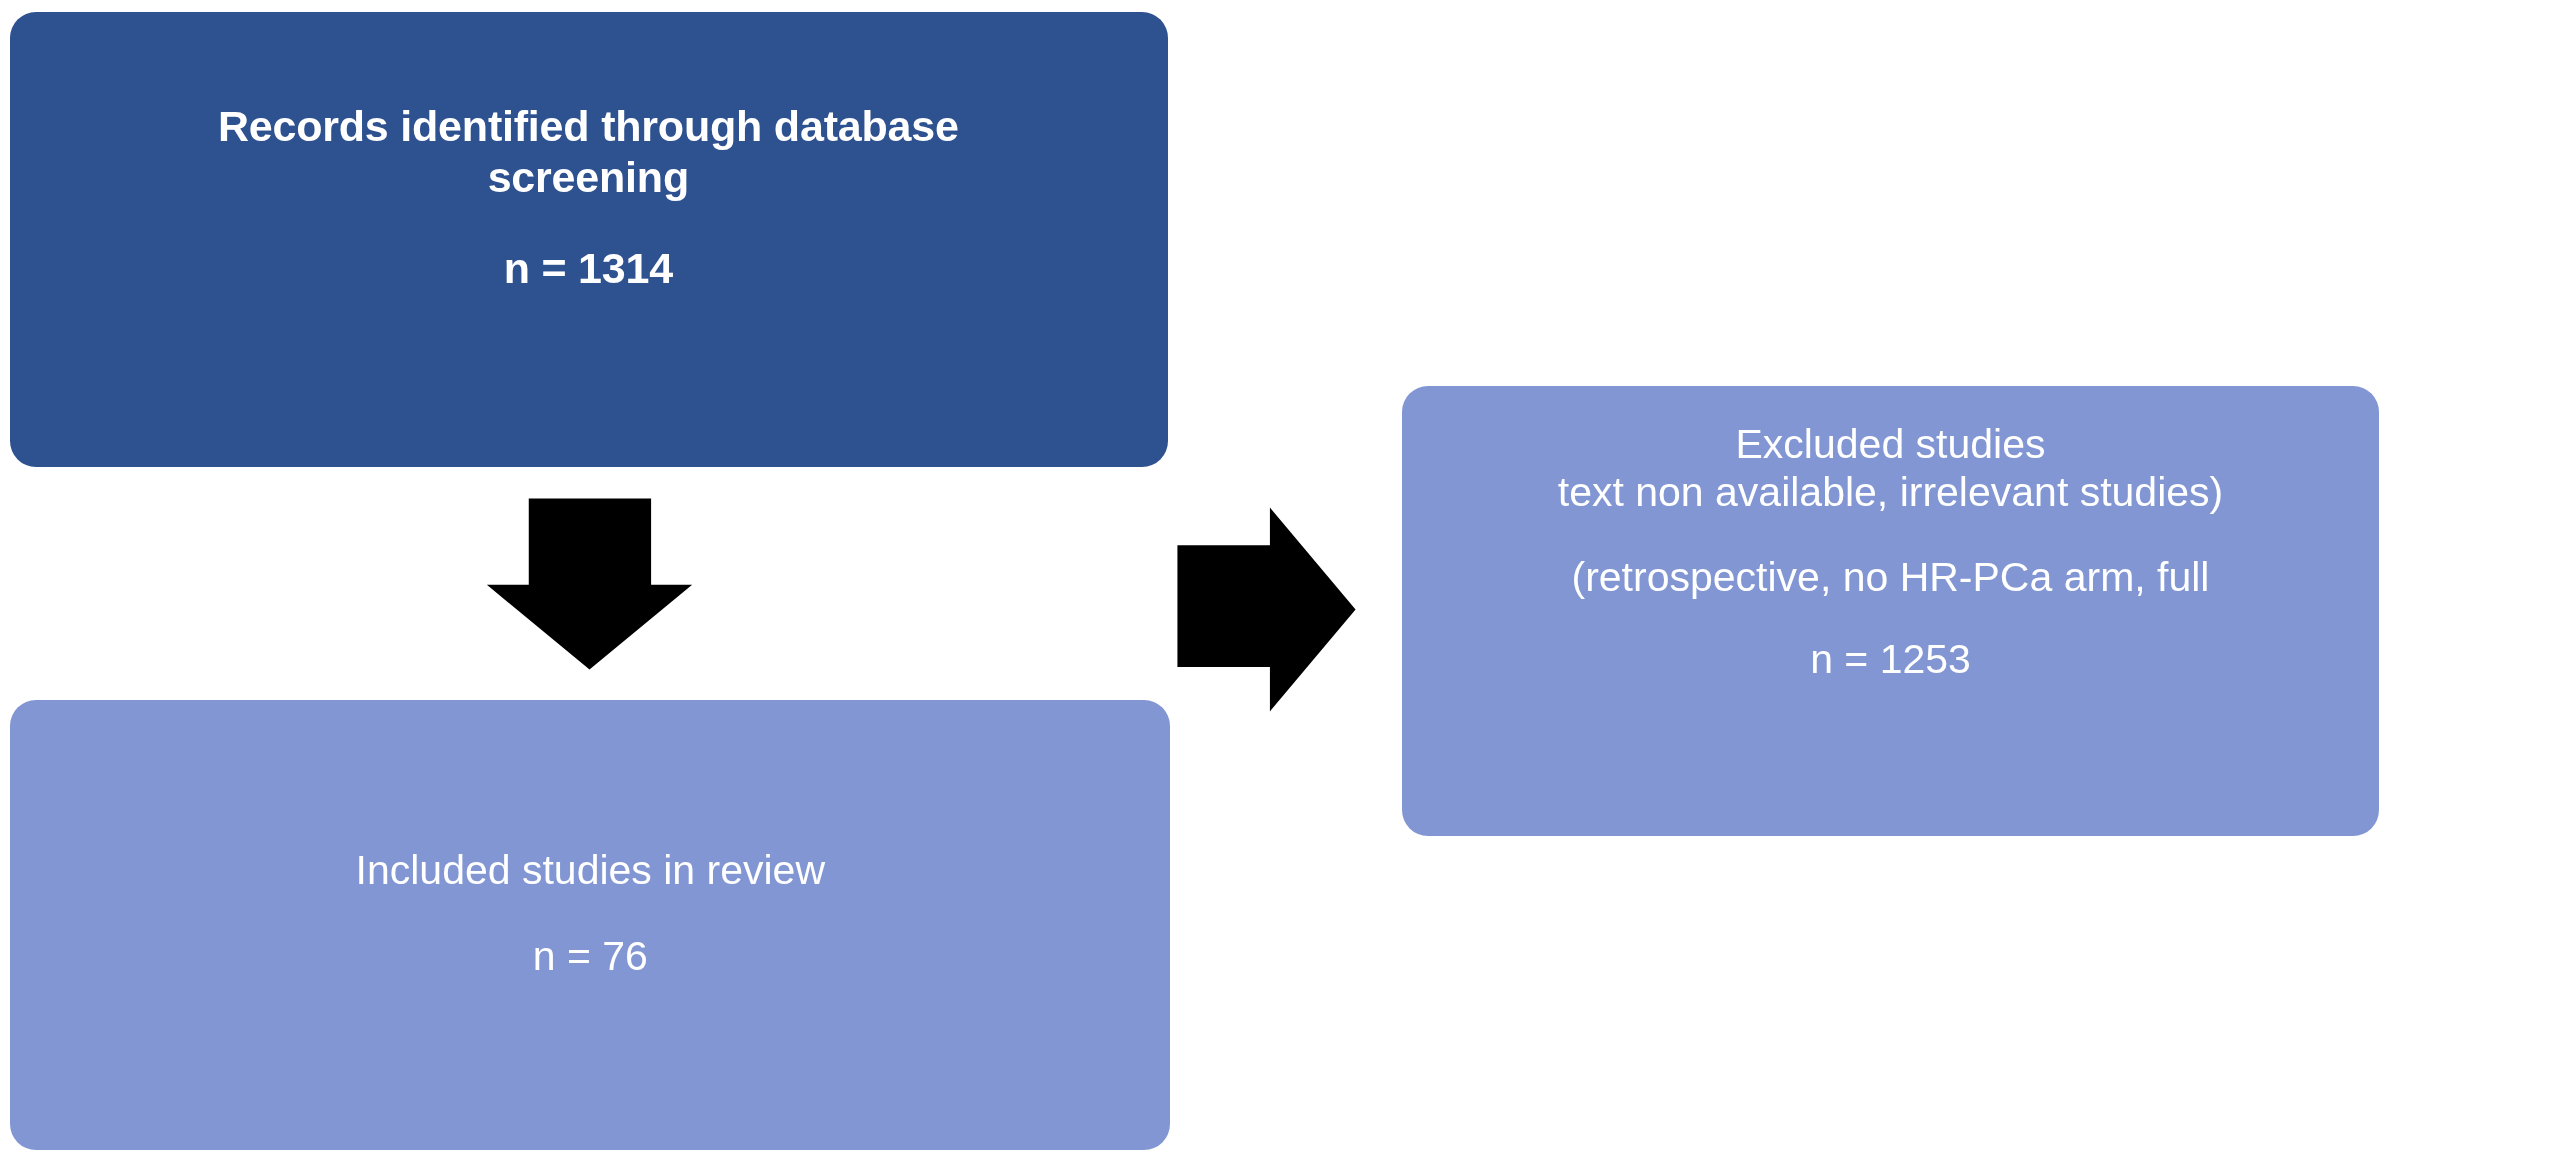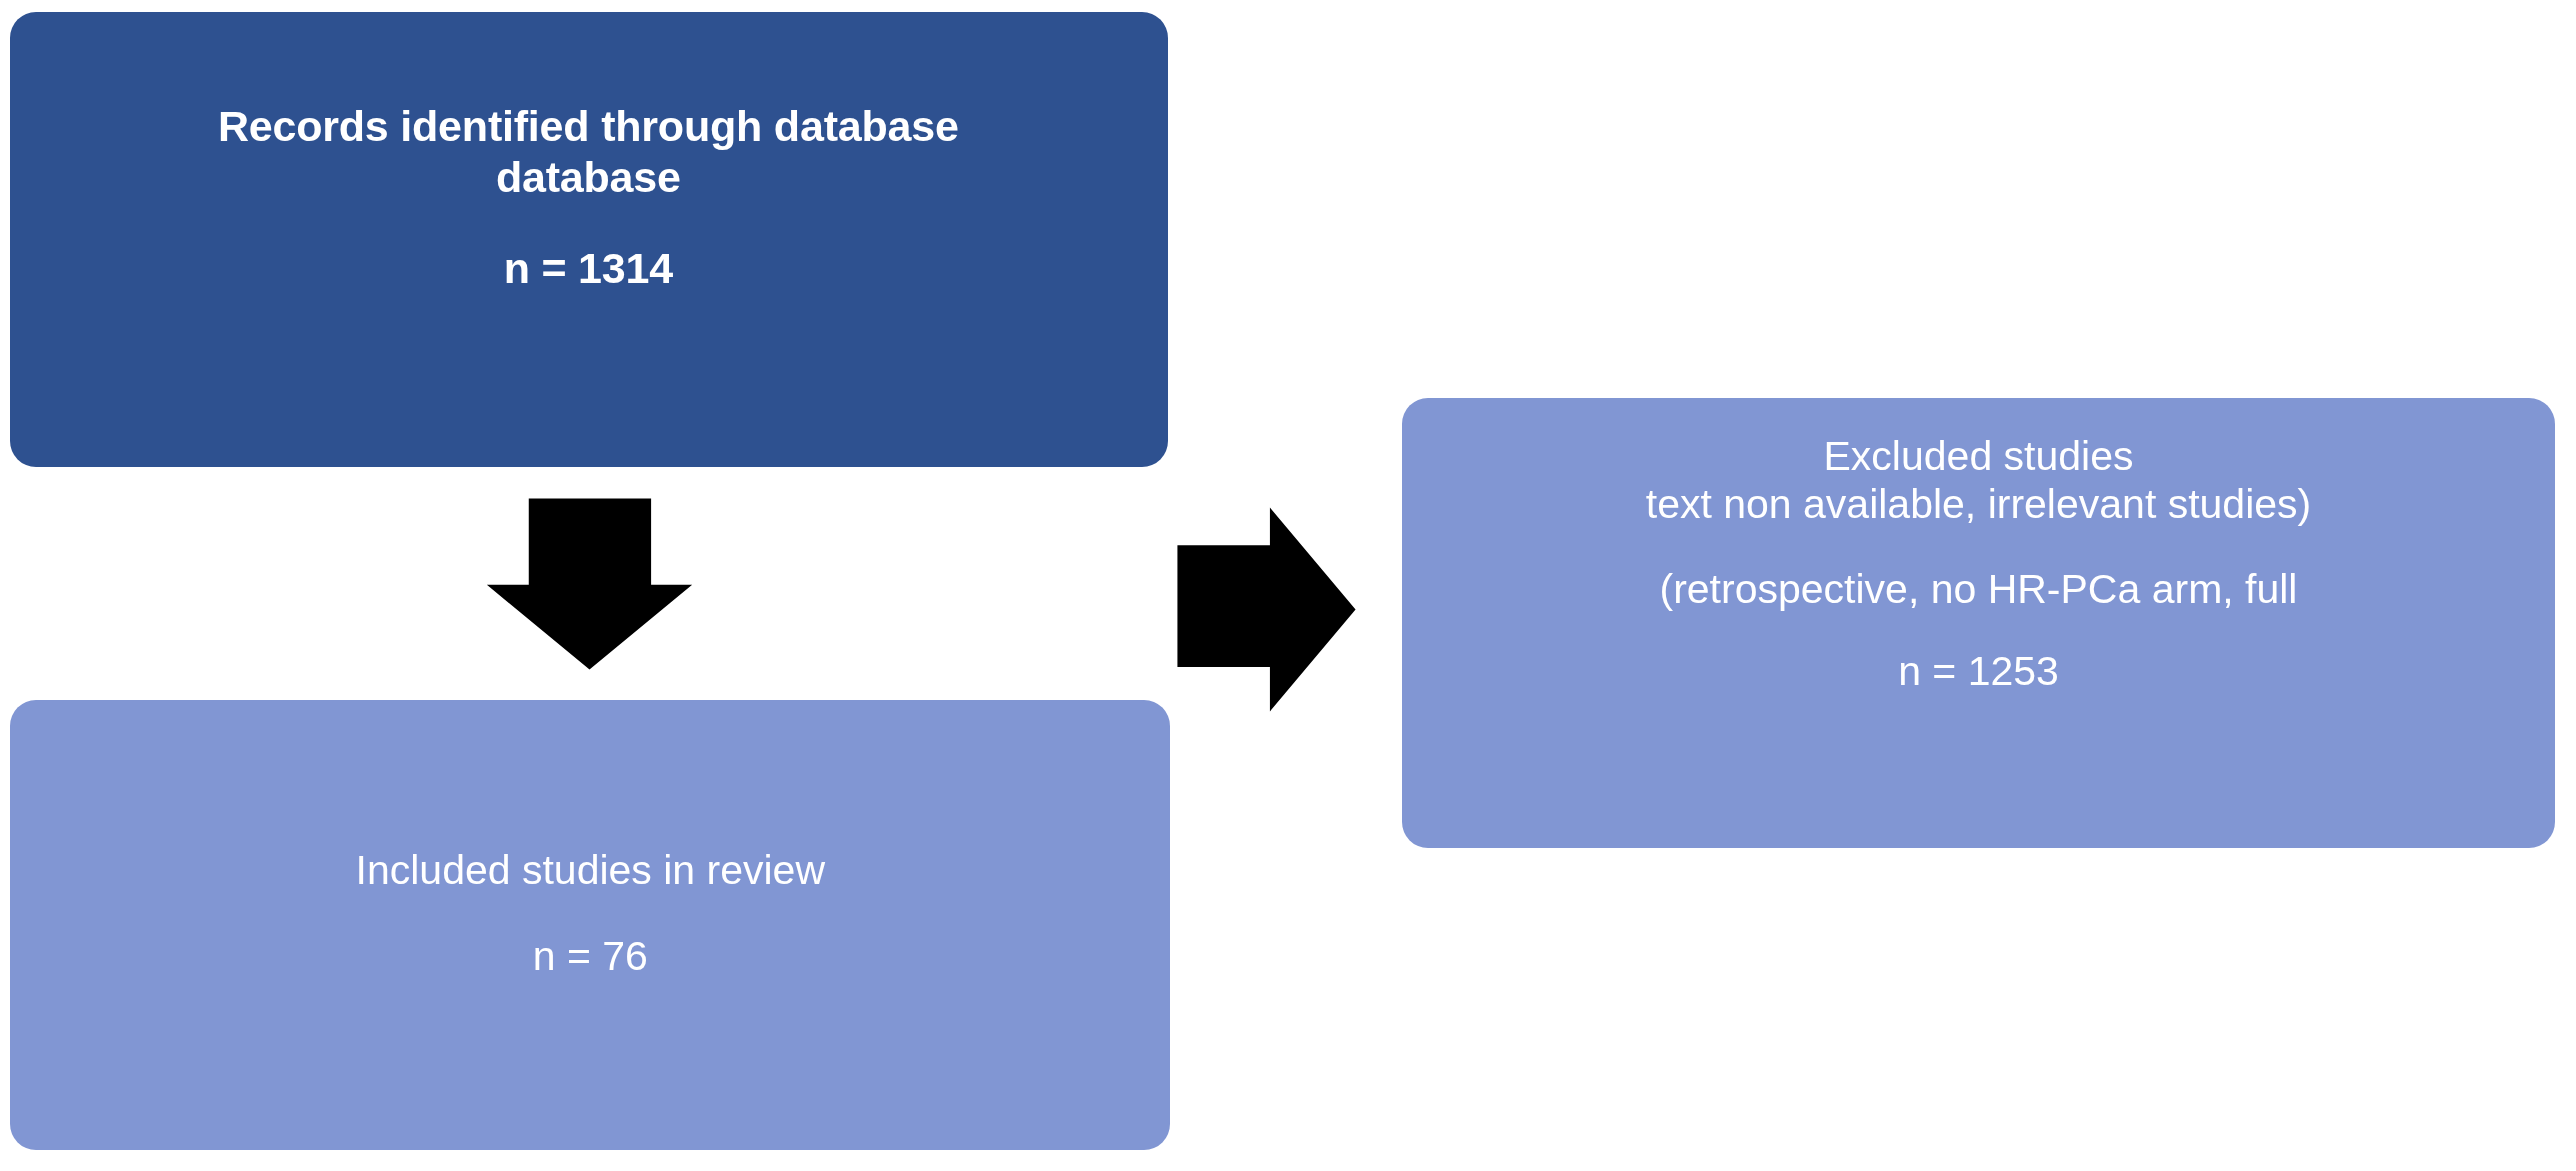--- a/index.html
+++ b/index.html
@@ -69,22 +69,22 @@
     font-size: 41px;
     font-weight: normal;
   }
   #box-included .line-count {
     margin-top: 38px;
   }
 
   
   #box-excluded {
     left: 1402px;
-    top: 398px;
-    width: 1153px;
+    top: 386px;
+    width: 977px;
     height: 450px;
     background: #8196d3;
     padding: 34px 20.6px 0 20.6px;
   }
   #box-excluded .box-line {
     font-size: 41px;
     font-weight: normal;
   }
   #box-excluded .line-reasons {
     margin-top: 36px;
@@ -111,21 +111,21 @@
   }
   .arrow svg { display: block; width: 100%; height: 100%; }
 </style>
 </head>
 <body>
 
 <div id="canvas">
 
   <div class="flow-box" id="box-records">
     <span class="box-line line-title-1">Records identified through database</span>
-    <span class="box-line line-title-2">database</span>
+    <span class="box-line line-title-2">screening</span>
     <span class="box-line line-count">n = 1314</span>
   </div>
 
   <div class="arrow" id="arrow-down">
     <svg viewBox="0 0 256 212" xmlns="http://www.w3.org/2000/svg" aria-hidden="true">
       <polygon points="57,6 200,6 200,107 248,107 128,206 8,107 57,107" fill="#000000"></polygon>
     </svg>
   </div>
 
   <div class="flow-box" id="box-included">

